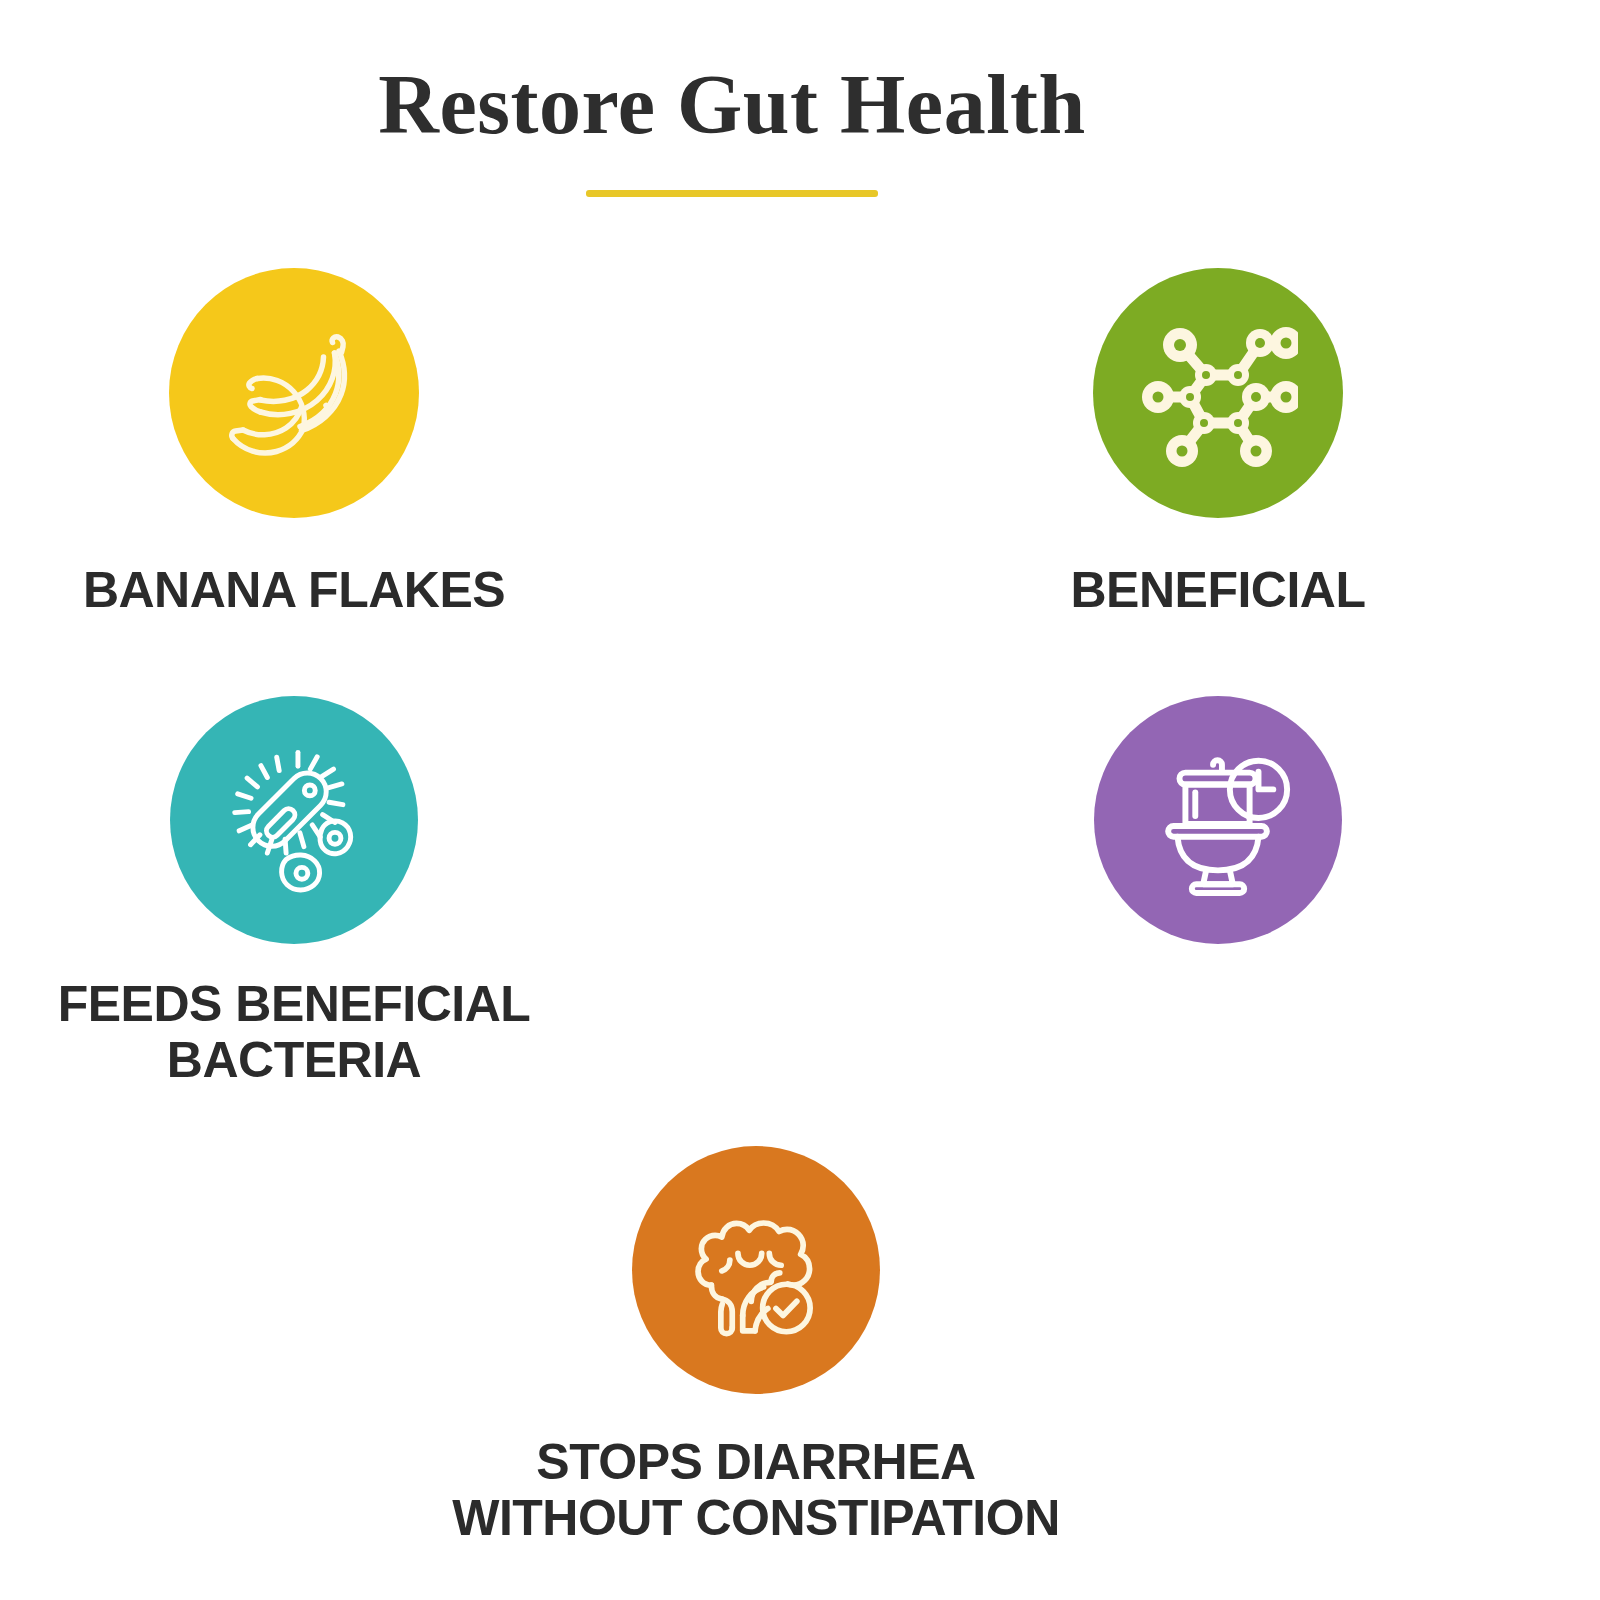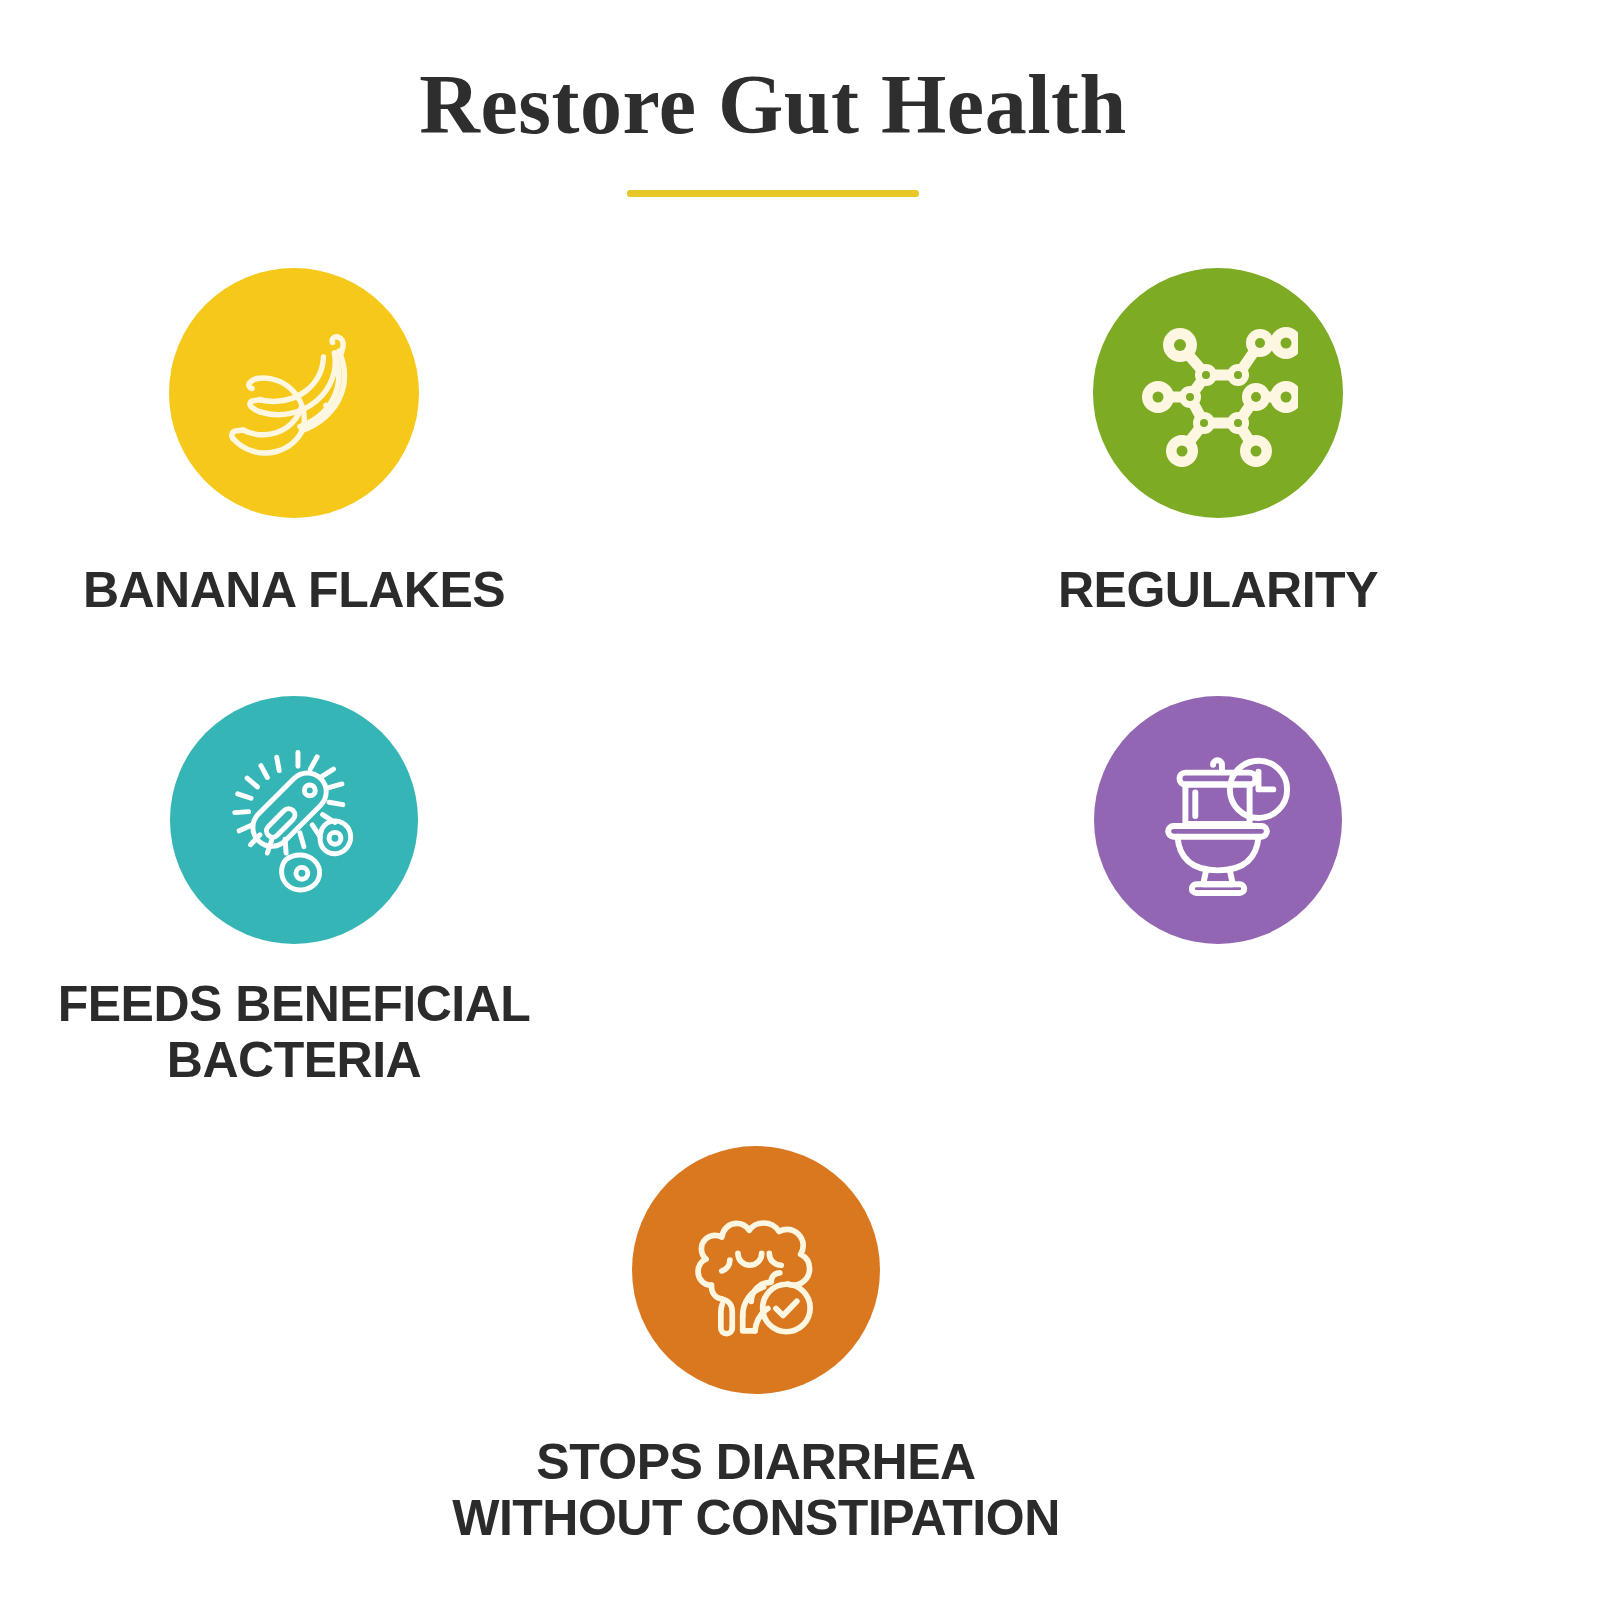--- a/index.html
+++ b/index.html
@@ -22,21 +22,20 @@
     background: #ffffff;
   }
 
   
   .header {
     position: absolute;
     top: 62px;
     left: 0;
     width: 1464px;
     text-align: center;
-    margin-left: 41px;
   }
   .page-title {
     font-family: "Liberation Serif", "DejaVu Serif", serif;
     font-weight: 700;
     font-size: 84px;
     line-height: 1.02;
     letter-spacing: 0.5px;
     color: #2e2e2e;
     margin: 0;
   }
@@ -195,21 +194,21 @@
               <g fill="#7dab23">
                 <circle cx="68" cy="62" r="4"></circle>
                 <circle cx="100" cy="62" r="4"></circle>
                 <circle cx="52" cy="84" r="4"></circle>
                 <circle cx="66" cy="110" r="4"></circle>
                 <circle cx="100" cy="110" r="4"></circle>
               </g>
             </svg>
           </span>
         </div>
-        <div class="feature-label">REGULARITY</div>
+        <div class="feature-label">BENEFICIAL</div>
       </div>
 
     </div>
 
     <div class="feature-row row-2">
 
       <div class="feature">
         <div class="icon-circle sm" style="background:#35b5b5;">
           <span>
             <svg width="158" height="158" viewBox="0 0 160 160" fill="none" stroke="#ffffff" stroke-width="5" stroke-linecap="round" stroke-linejoin="round">

